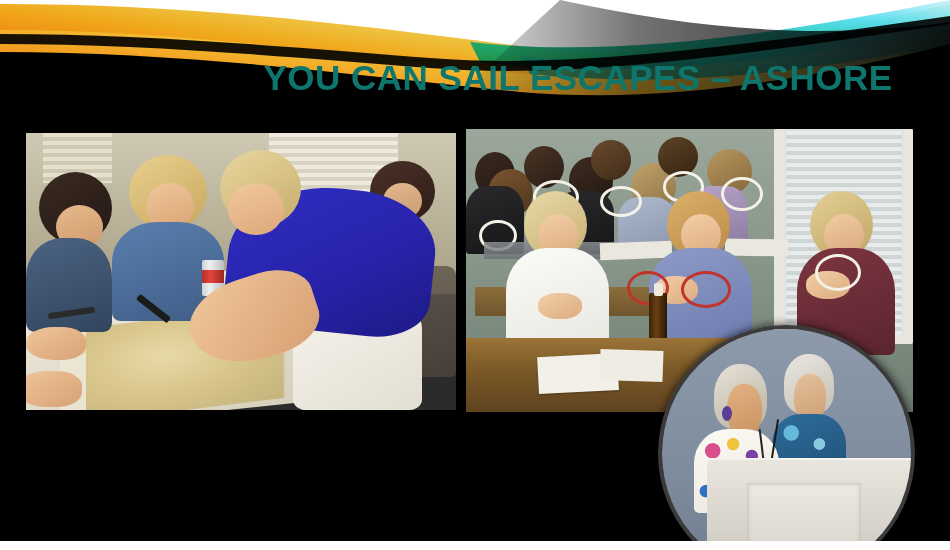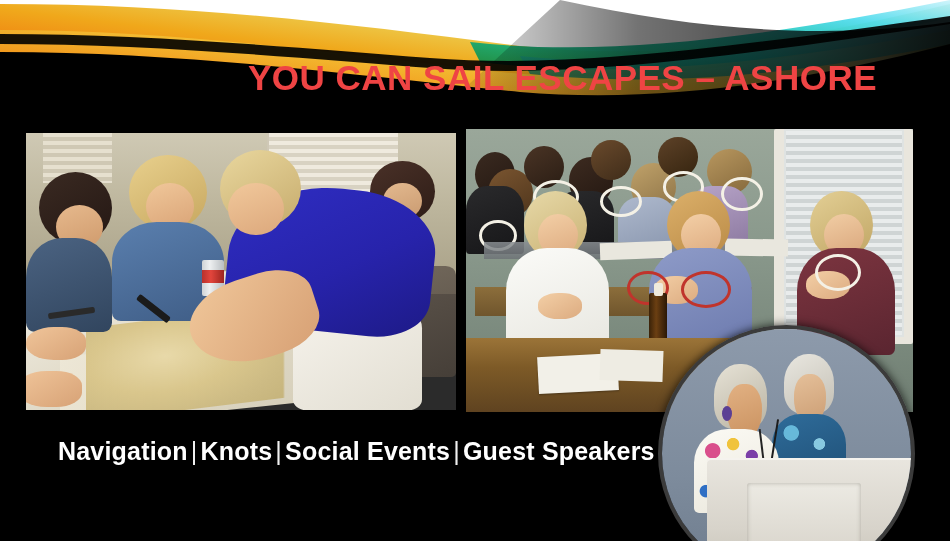--- a/index.html
+++ b/index.html
@@ -17,26 +17,26 @@
     position:absolute;left:0;top:0;width:950px;height:120px;
     overflow:hidden;
   }
   .swoosh-band svg{display:block;}
 
   
   .title{
     position:absolute;
     left:248px;top:58px;
     width:660px;
-    color:#ef4444;
+    color:#0f766e;
     font-size:35px;
     font-weight:bold;
     letter-spacing:0.5px;
     line-height:40px;
-    text-align:left;
+    text-align:center;
     white-space:nowrap;
   }
 
   
   .photo{
     position:absolute;
     overflow:hidden;
     background:#2b2b2b;
   }
   .photo-left{left:26px;top:133px;width:430px;height:277px;}
@@ -400,18 +400,15 @@
       <div class="C-ear"></div>
       <div class="C-w1b"></div>
       <div class="C-flowers"></div>
       <div class="C-mic"></div>
       <div class="C-mic2"></div>
       <div class="C-podium"></div>
       <div class="C-plaque"></div>
     </div>
   </div>
 
-  <div class="caption">
-    <span>Navigation</span><span class="sep">|</span><span>Knots</span><span class="sep">|</span><span>Social Events</span><span class="sep">|</span><span>Guest Speakers</span>
-  </div>
 
   <div class="bottom-strip"></div>
 </div>
 
 </body></html>

